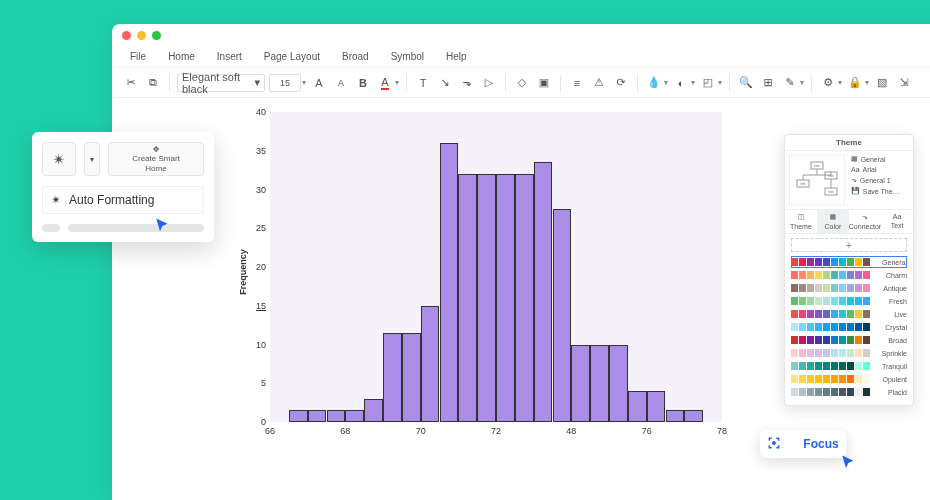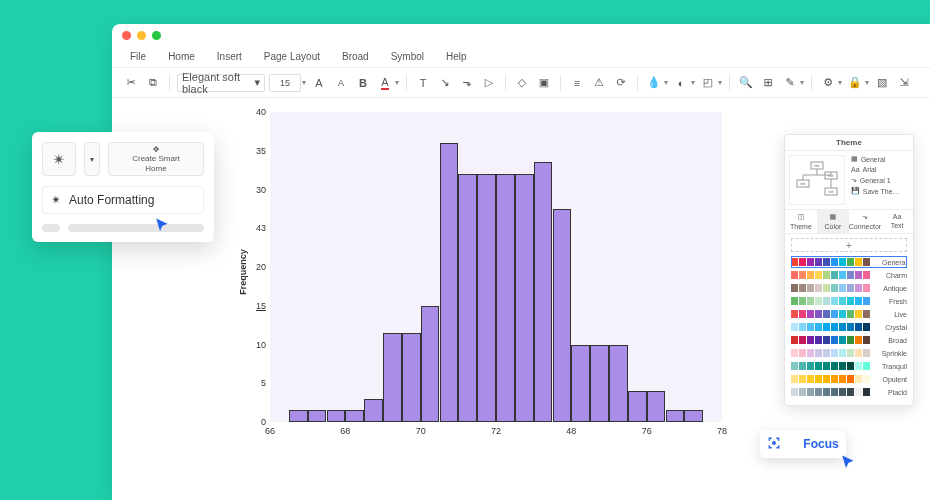--- a/index.html
+++ b/index.html
@@ -135,21 +135,21 @@
   </div>
 
   <div class="chart-area">
     <div class="plot-bg"></div>
     <div class="y-axis">
         <div class="y-tick" style="top: 310px;">0</div>
         <div class="y-tick" style="top: 271.25px;">5</div>
         <div class="y-tick" style="top: 232.5px;">10</div>
         <div class="y-tick" style="top: 193.75px; text-decoration: underline;">15</div>
         <div class="y-tick" style="top: 155px;">20</div>
-        <div class="y-tick" style="top: 116.25px;">43</div>
+        <div class="y-tick" style="top: 116.25px;">25</div>
         <div class="y-tick" style="top: 77.5px;">30</div>
         <div class="y-tick" style="top: 38.75px;">35</div>
         <div class="y-tick" style="top: 0px;">40</div>
       </div>
     <div class="x-axis">
         <div class="x-tick" style="left: 0px;">66</div>
         <div class="x-tick" style="left: 75.3333px;">68</div>
         <div class="x-tick" style="left: 150.667px;">70</div>
         <div class="x-tick" style="left: 226px;">72</div>
         <div class="x-tick" style="left: 301.333px;">48</div>

